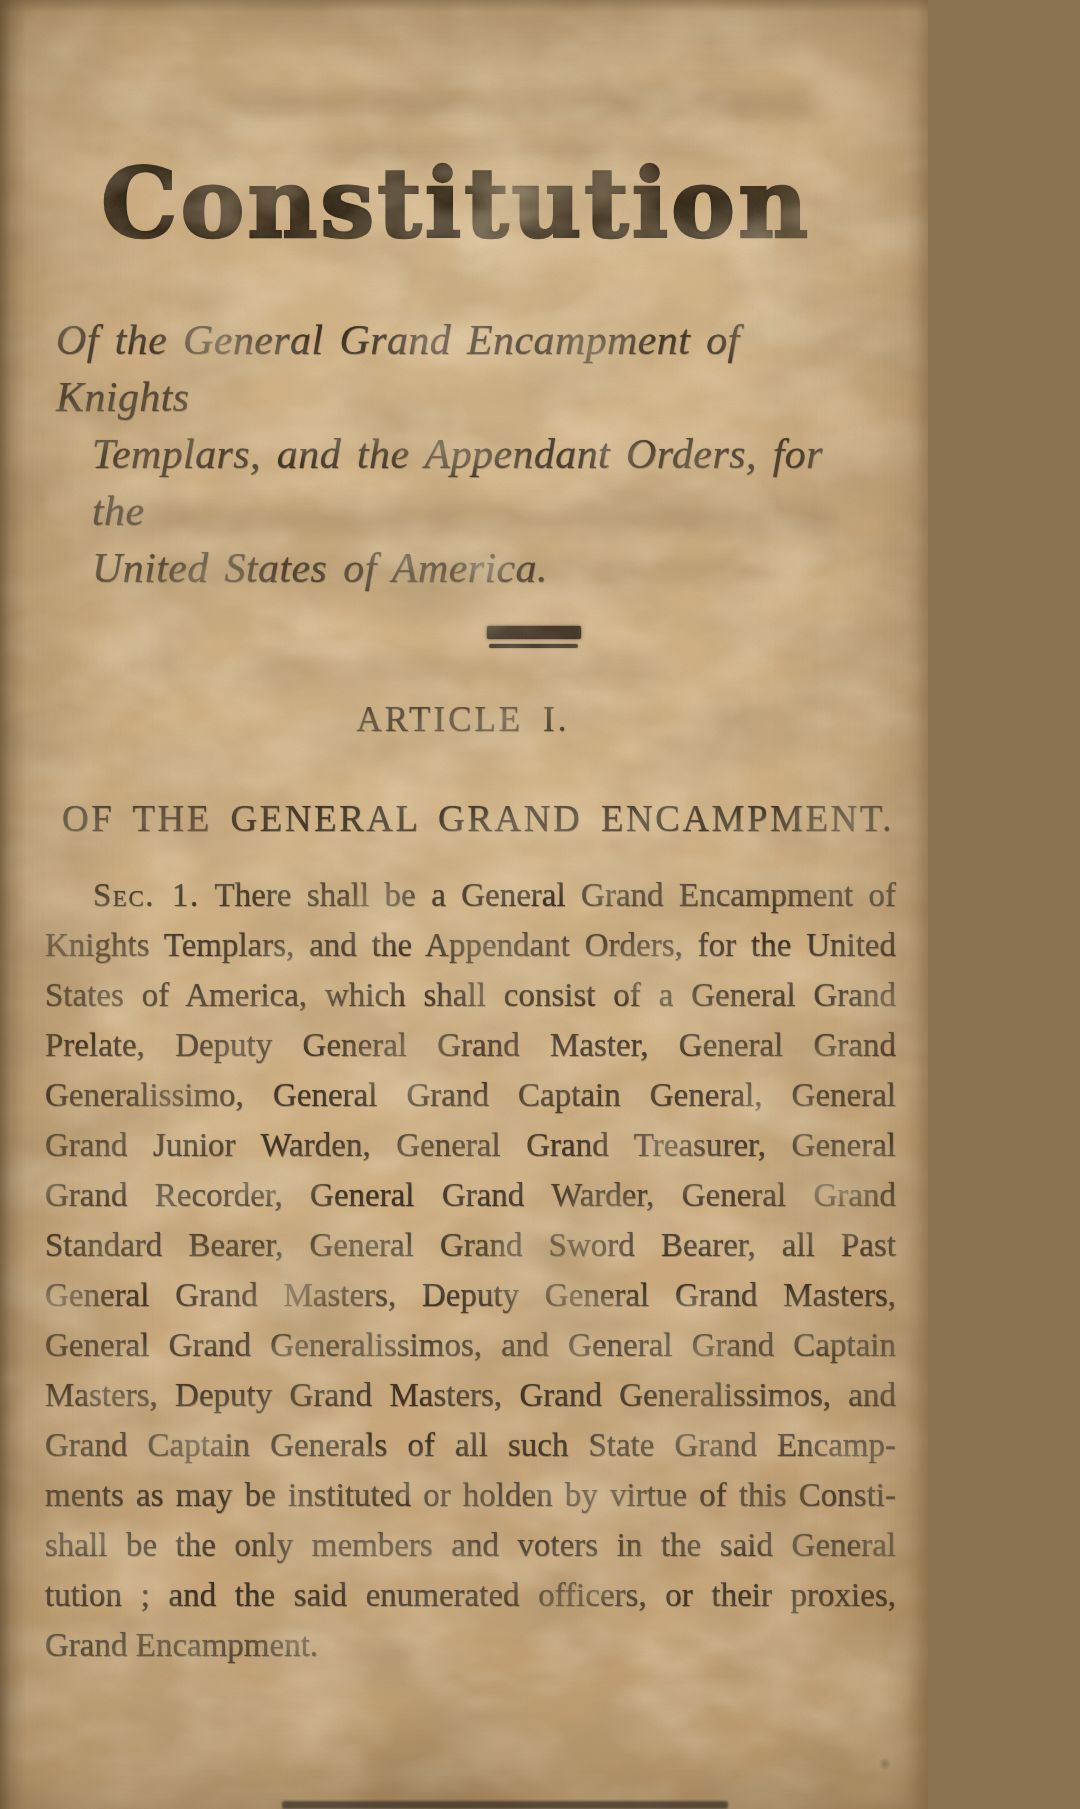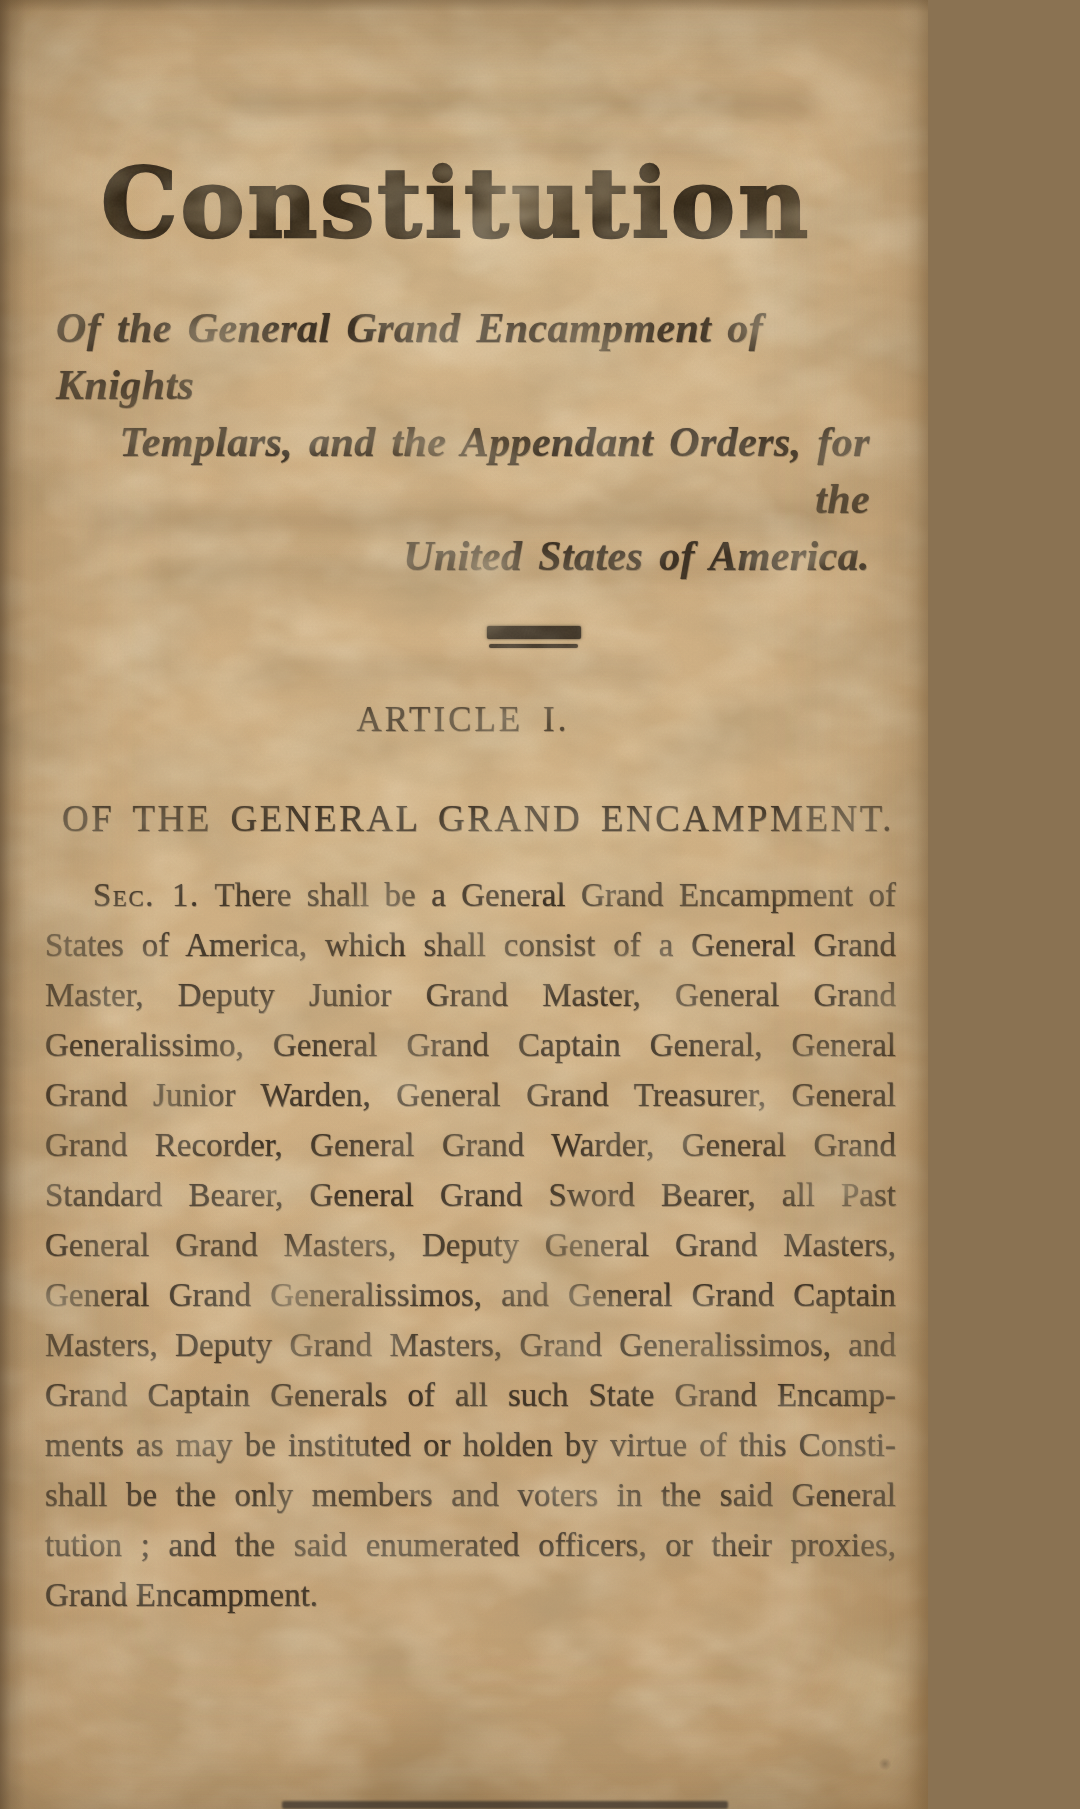--- a/index.html
+++ b/index.html
@@ -33,29 +33,28 @@
     font-weight: bold;
     font-size: 96px;
     line-height: 112px;
     letter-spacing: 3px;
     color: #332818;
     -webkit-text-stroke: 2.6px #2e2417;
     text-shadow: 0 0 2px rgba(46,36,23,0.55), 1px 1px 0 rgba(46,36,23,0.4);
   }
   .subtitle {
     position: absolute;
-    top: 300px; left: 56px; right: 58px;
+    top: 312px; left: 56px; right: 58px;
     font-style: italic;
     font-size: 42px;
     line-height: 57px;
     letter-spacing: 0.4px;
     word-spacing: 5px;
-    font-weight: bold;
-  }
-  .subtitle-line:nth-child(n+2) { padding-left: 36px; text-align: right; }
+  }
+  .subtitle-line:nth-child(n+2) { padding-left: 36px; }
   .divider { position: absolute; top: 626px; left: 487px; width: 94px; }
   .divider-bar {
     height: 13px; background: #342a1e; border-radius: 2px;
     box-shadow: 0 0 2px rgba(52,42,30,0.9), 0 0 5px rgba(52,42,30,0.35);
   }
   .divider-line { margin: 5px 3px 0 2px; height: 4px; background: #3a2f22; border-radius: 2px; box-shadow: 0 0 2px rgba(52,42,30,0.6); }
   .article-heading {
     position: absolute;
     top: 700px; left: 12px; right: 14px;
     text-align: center;
@@ -162,22 +161,23 @@
 
   <div class="article-heading ink">ARTICLE I.</div>
 
   <div class="section-heading ink">OF THE GENERAL GRAND ENCAMPMENT.</div>
 
   <div class="body-text ink">
     <div class="body-line first-line">
       <span class="lead-label">Sec. 1.</span>
       <span>There shall be a General Grand Encampment of</span>
     </div>
+  <div class="body-line">Knights Templars, and the Appendant Orders, for the United</div>
       <div class="body-line">States of America, which shall consist of a General Grand</div>
-      <div class="body-line">Master, Deputy Junior Grand Master, General Grand</div>
+      <div class="body-line">Prelate, Deputy General Grand Master, General Grand</div>
       <div class="body-line">Generalissimo, General Grand Captain General, General</div>
       <div class="body-line">Grand Junior Warden, General Grand Treasurer, General</div>
       <div class="body-line">Grand Recorder, General Grand Warder, General Grand</div>
       <div class="body-line">Standard Bearer, General Grand Sword Bearer, all Past</div>
       <div class="body-line">General Grand Masters, Deputy General Grand Masters,</div>
       <div class="body-line">General Grand Generalissimos, and General Grand Captain</div>
       <div class="body-line">Masters, Deputy Grand Masters, Grand Generalissimos, and</div>
       <div class="body-line">Grand Captain Generals of all such State Grand Encamp-</div>
       <div class="body-line">ments as may be instituted or holden by virtue of this Consti-</div>
       <div class="body-line">shall be the only members and voters in the said General</div>

